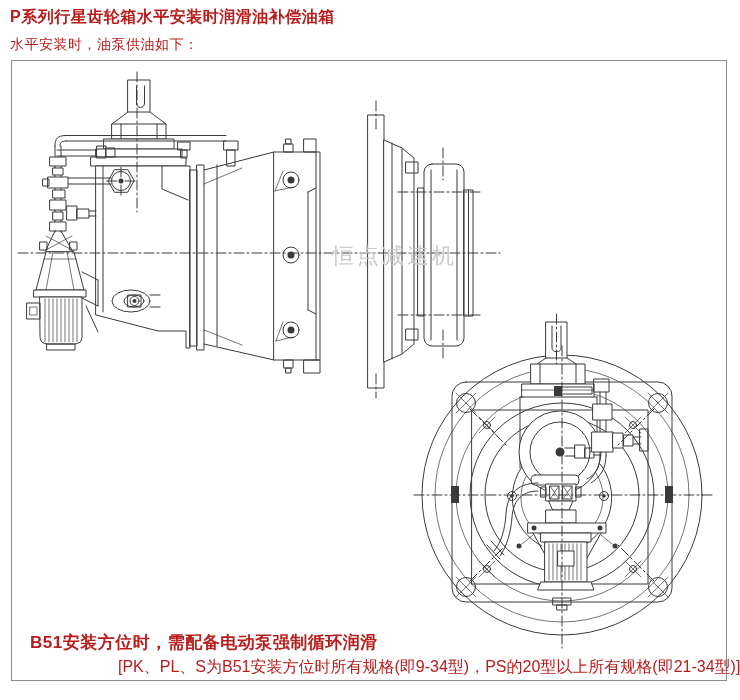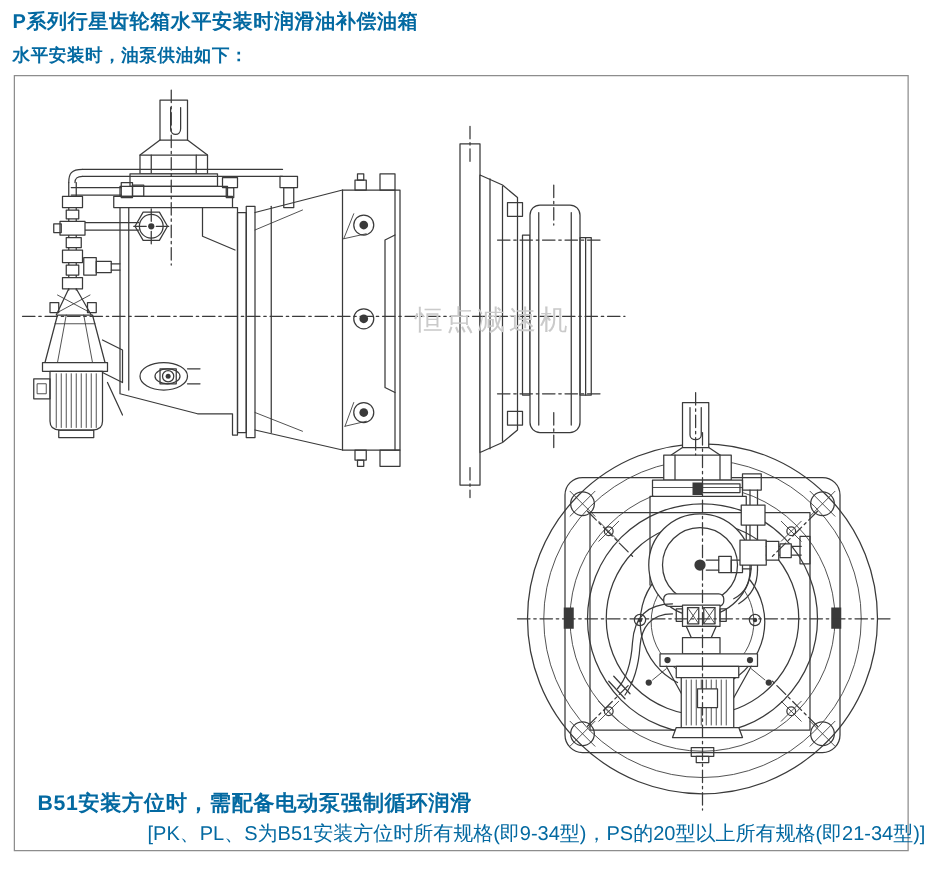--- a/index.html
+++ b/index.html
@@ -1,20 +1,20 @@
 <!DOCTYPE html>
 <html><head>
 <meta charset="utf-8">
 <style>
   html,body{margin:0;padding:0;background:#ffffff;}
   .page{position:relative;width:740px;height:700px;background:#fff;overflow:hidden;
-        font-family:"Liberation Sans","DejaVu Sans",sans-serif;color:#0369a1;}
+        font-family:"Liberation Sans","DejaVu Sans",sans-serif;color:#b91c1c;}
   .title{position:absolute;left:10px;top:7px;font-size:16px;font-weight:bold;
          letter-spacing:0.5px;white-space:nowrap;}
-  .subtitle{position:absolute;left:10px;top:36px;font-size:14px;letter-spacing:0.5px;white-space:nowrap;font-weight:bold;}
+  .subtitle{position:absolute;left:10px;top:36px;font-size:14px;letter-spacing:0.5px;white-space:nowrap;}
   .frame{position:absolute;left:11px;top:60px;width:716px;height:621px;
          border:1.5px solid #8d8d8d;box-sizing:border-box;background:transparent;}
   .note1{position:absolute;left:30px;top:631px;font-size:17px;font-weight:bold;
          letter-spacing:0.5px;white-space:nowrap;}
   .note2{position:absolute;left:118px;top:657px;font-size:16px;white-space:nowrap;}
   svg.draw{position:absolute;left:0;top:0;}
   .lw path,.lw rect,.lw circle,.lw ellipse,.lw line,.lw polygon{
       fill:none;stroke:#3a3a3a;stroke-width:1;stroke-linecap:round;stroke-linejoin:round;}
   .lw .fw{fill:#ffffff;}
   .lw .fd{fill:#3a3a3a;stroke:none;}

